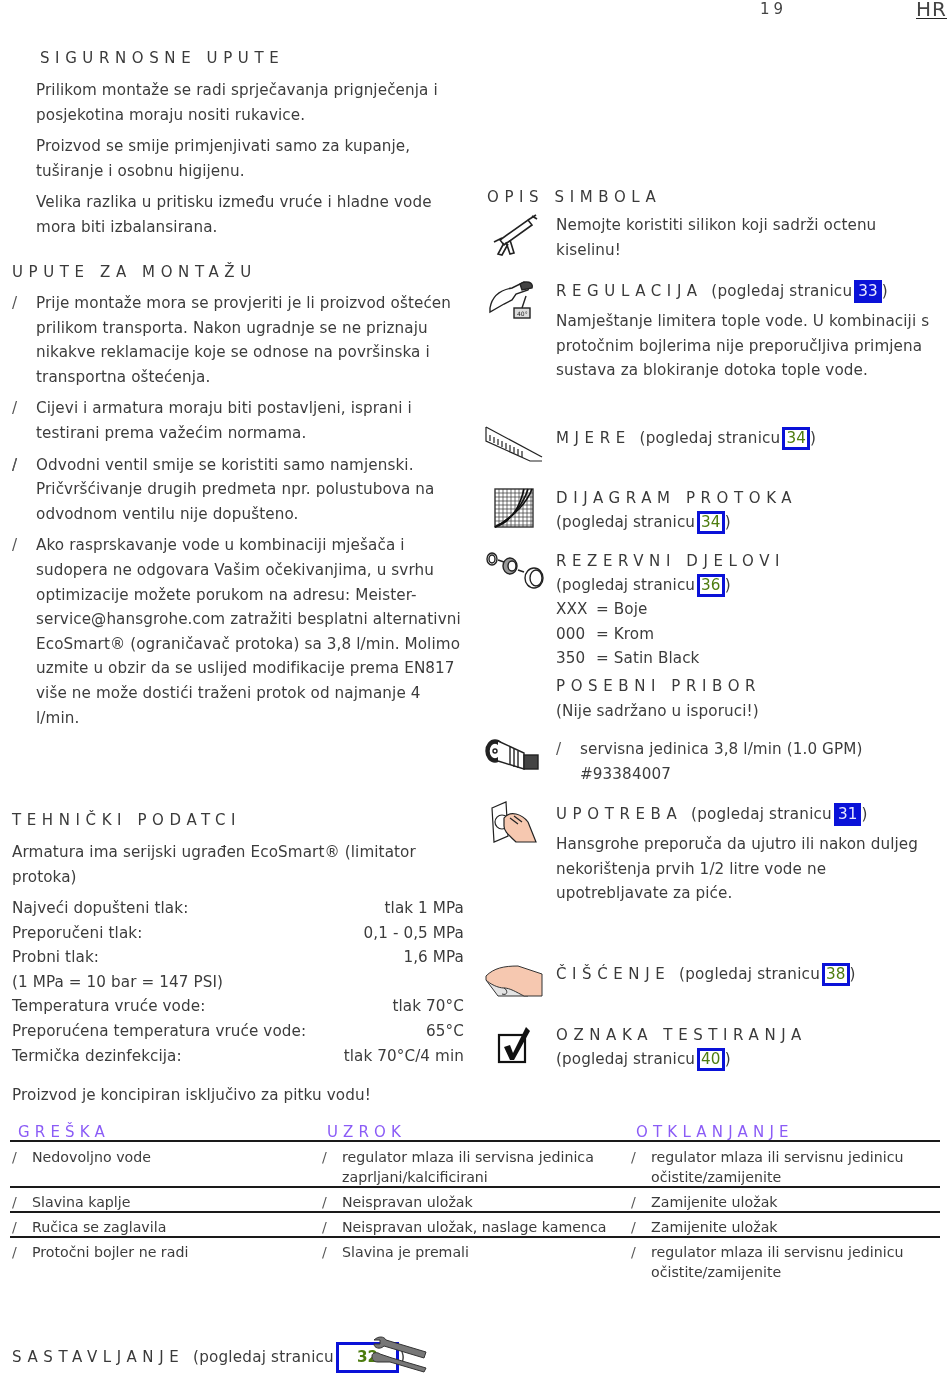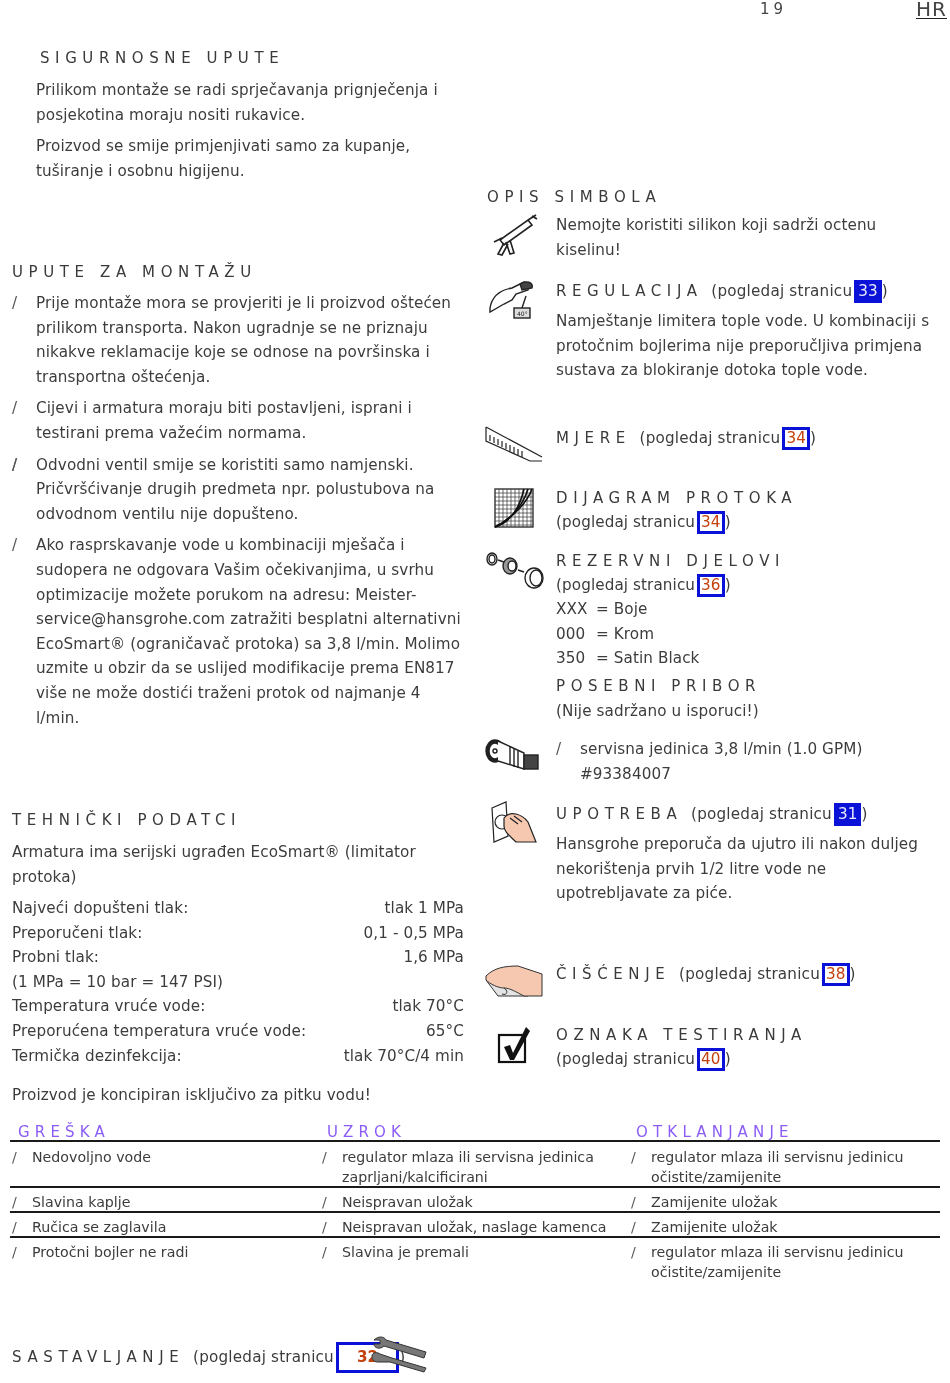--- a/index.html
+++ b/index.html
@@ -20,40 +20,41 @@
 
     
     .para { margin: 0 0 8px 0; }
     .bullet { position: relative; padding-left: 24px; margin-bottom: 7px; }
     .bullet .sl { position: absolute; left: 0; top: 0; color: #555; }
 
     .tech-row { display: flex; justify-content: space-between; white-space: nowrap; }
 
     
     .sym-icon { position: absolute; width: 60px; height: 60px; }
-    .pref { display: inline-block; border: 3px solid #0a12d8; padding: 0 1px; line-height: 17px; margin-left: 2px; color:#c2410c; }
+    .pref { display: inline-block; border: 3px solid #0a12d8; padding: 0 1px; line-height: 17px; margin-left: 2px; color:#4d7c0f; }
     .pref-filled { background: #0a12d8; color: #e8e8ff; }
     .hdr-lite { letter-spacing: 0.2px; }
 
     
     .tbl-line { position: absolute; height: 2px; background: #1a1a1a; }
     .tcell { position: absolute; font-size: 14.2px; line-height: 19.5px; color: #3c3c3c; white-space: nowrap; }
     .tcell .sl { display: inline-block; width: 20px; color: #555; }
     .th { position: absolute; font-size: 15px; letter-spacing: 5.2px; color: #8b5cf6; white-space: nowrap; }
   </style>
 </head>
 <body>
 
 <div id="page-num" class="abs">19</div>
 <div id="lang" class="abs">HR</div>
 
 <div class="abs hdr" style="left:40px; top:48px;">SIGURNOSNE UPUTE</div>
 <div class="abs txt" style="left:36px; top:78px; width:430px;">
   <p class="para">Prilikom montaže se radi sprječavanja prignječenja i posjekotina moraju nositi rukavice.</p>
   <p class="para" style="margin-top:-1px">Proizvod se smije primjenjivati samo za kupanje, tuširanje i osobnu higijenu.</p>
+  <p class="para" style="margin-top:-1px">Velika razlika u pritisku između vruće i hladne vode mora biti izbalansirana.</p>
 </div>
 
 <div class="abs hdr" style="left:12px; top:262px;">UPUTE ZA MONTAŽU</div>
 <div class="abs txt" style="left:12px; top:291px; width:450px;">
   <div class="bullet"><span class="sl">/</span><span>Prije montaže mora se provjeriti je li proizvod oštećen prilikom transporta. Nakon ugradnje se ne priznaju nikakve reklamacije koje se odnose na površinska i transportna oštećenja.</span></div>
   <div class="bullet"><span class="sl">/</span><span>Cijevi i armatura moraju biti postavljeni, isprani i testirani prema važećim normama.</span></div>
   <div class="bullet"><span class="sl">/</span></div>
   <div class="bullet"><span class="sl">/</span><span>Odvodni ventil smije se koristiti samo namjenski. Pričvršćivanje drugih predmeta npr. polustubova na odvodnom ventilu nije dopušteno.</span></div>
   <div class="bullet"><span class="sl">/</span><span>Ako rasprskavanje vode u kombinaciji mješača i sudopera ne odgovara Vašim očekivanjima, u svrhu optimizacije možete porukom na adresu: Meister-service@hansgrohe.com zatražiti besplatni alternativni EcoSmart® (ograničavač protoka) sa 3,8 l/min. Molimo uzmite u obzir da se uslijed modifikacije prema EN817 više ne može dostići traženi protok od najmanje 4 l/min.</span></div>
 </div>

